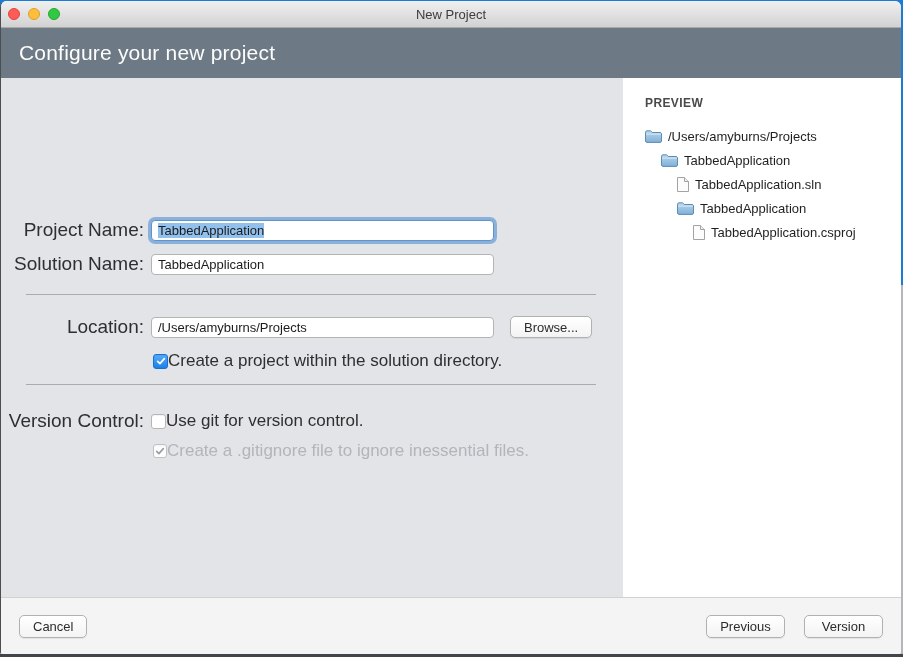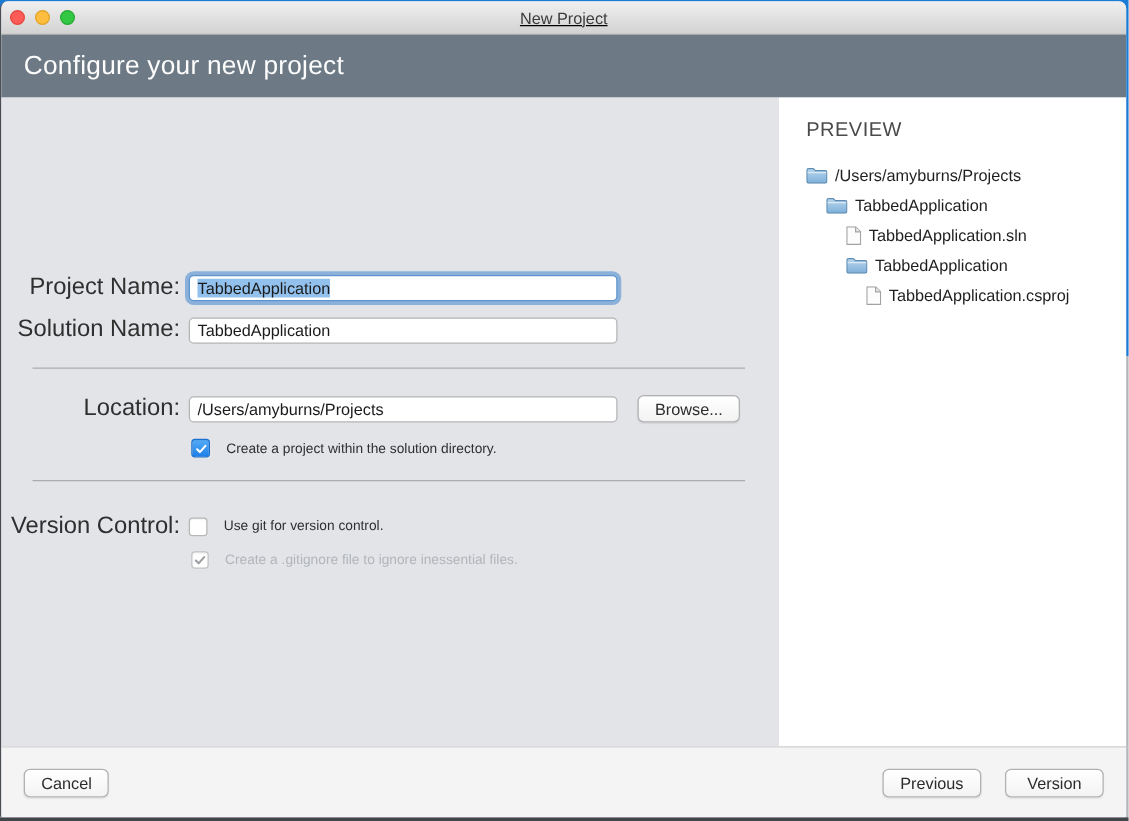--- a/index.html
+++ b/index.html
@@ -19,21 +19,21 @@
     display: flex; flex-direction: column;
     background: #e2e4e8;
     border-left: 1px solid #4a4e53;
   }
 
   
   .titlebar {
     position: relative; height: 27px; flex: 0 0 27px;
     background: linear-gradient(to bottom, #f0f0f0, #d2d2d2);
     border-bottom: 1px solid #a9a9a9;
-    display: flex; align-items: center; justify-content: center; text-decoration: underline;
+    display: flex; align-items: center; justify-content: center;
   }
   .traffic { position:absolute; left:7px; top:7px; display:flex; gap:8px; }
   .tl { width:12px; height:12px; border-radius:50%; }
   .tl.red    { background:#fc5b57; border:1px solid #e2463d; }
   .tl.yellow { background:#fdbe3f; border:1px solid #dfa023; }
   .tl.green  { background:#32c844; border:1px solid #24a831; }
   .win-title { font-size:13px; color:#3c3c3c; }
 
   
   .header {
@@ -80,25 +80,25 @@
     box-shadow: inset 0 1px 1px rgba(0,0,0,.05);
   }
   .checkbox.checked {
     background: linear-gradient(to bottom, #55acf8, #1d7fe8);
     border:1px solid #1a70cf; color:#ffffff;
   }
   .checkbox.disabled, .checkbox.checked.disabled {
     background:#fdfdfd; border:1px solid #c2c2c2; color:#9b9fa3;
     width:14px; height:14px; flex:0 0 14px;
   }
-  .cb-label { font-size:11px; color:#2f2f2f; margin-left:13px; }
+  .cb-label { font-size:17px; color:#2f2f2f; margin-left:0; }
   .cb-label.disabled { color:#b2b5b9; }
 
   
-  .preview-heading { font-size:16px; font-weight:normal; color:#4a4a4a; letter-spacing:.4px; margin-bottom:14px; }
+  .preview-heading { font-size:12px; font-weight:bold; color:#4a4a4a; letter-spacing:.4px; margin-bottom:14px; }
   .tree-row { height:24px; display:flex; align-items:center; }
   .tree-icon { display:flex; align-items:center; margin-right:6px; }
   .tree-label { font-size:13px; color:#1f1f1f; white-space:nowrap; }
 
   
   .footer {
     flex:0 0 57px; background:#f4f4f5; border-top:1px solid #d1d1d1;
     display:flex; align-items:center; padding:0 18px;
   }
   .footer .push-btn { height:23px; min-width:66px; }

